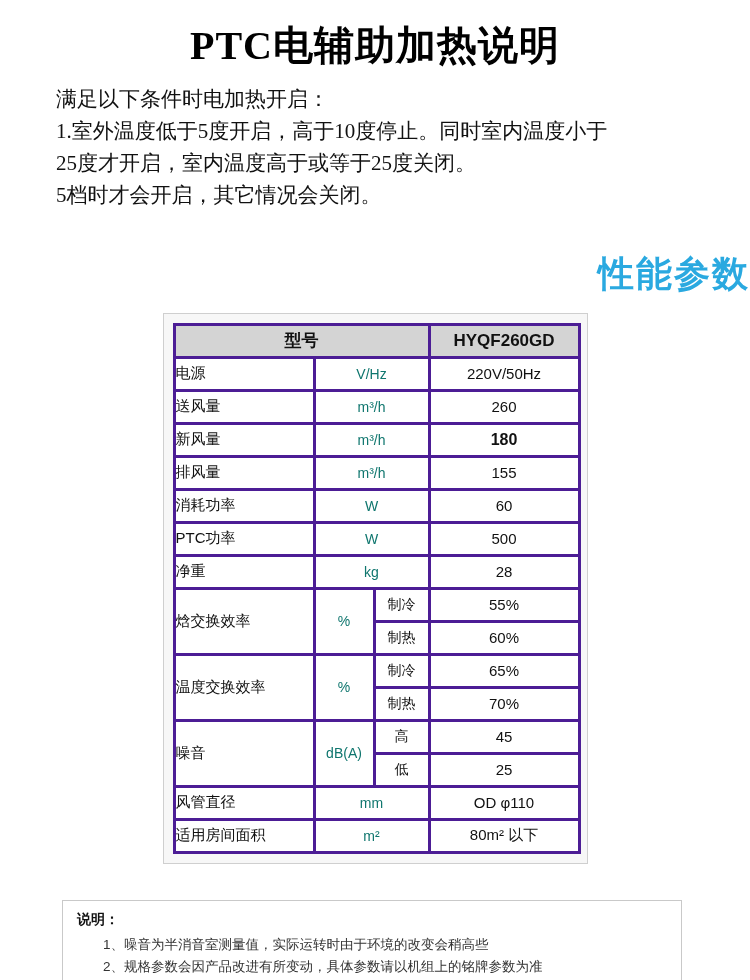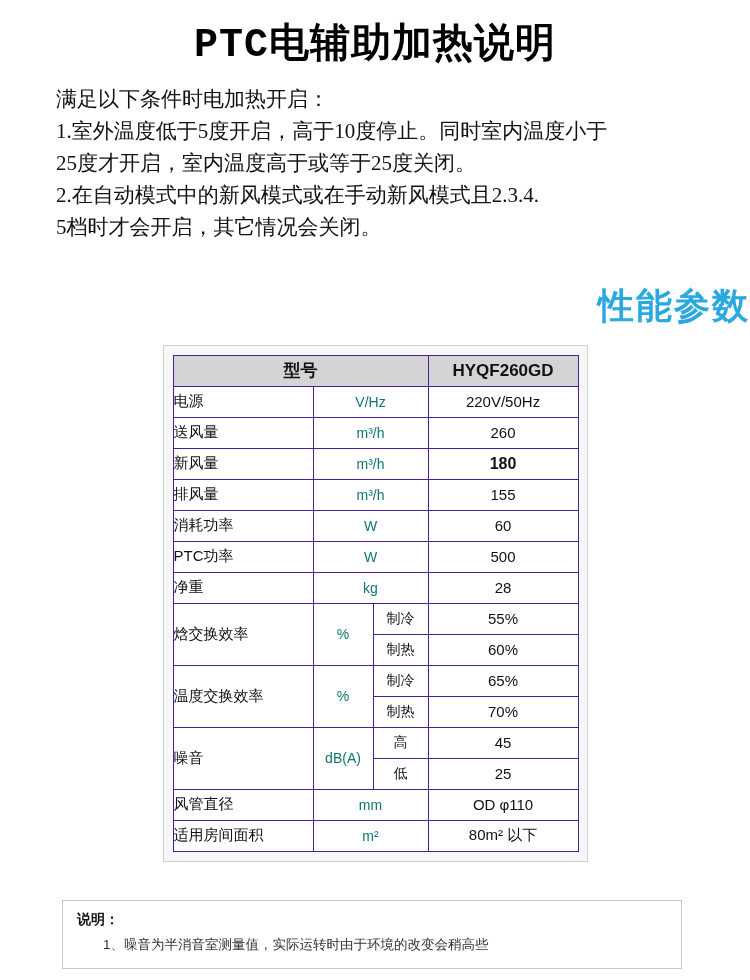--- a/index.html
+++ b/index.html
@@ -18,21 +18,21 @@
 
   .page {
     width: 750px;
     height: 980px;
     position: relative;
     box-sizing: border-box;
   }
 
   .main-title {
     text-align: center;
-    font-family: Liberation Mono, monospace;
+    font-family: Liberation Serif, serif;
     font-size: 40px;
     font-weight: 700;
     letter-spacing: 1px;
     color: #000;
     margin: 22px 0 14px 0;
     line-height: 1.2;
   }
 
   .intro {
     margin: 0 54px 0 56px;
@@ -67,21 +67,21 @@
   }
 
   table.spec {
     border-collapse: collapse;
     width: 405px;
     background: #fff;
     font-size: 15px;
     table-layout: fixed;
   }
   table.spec td, table.spec th {
-    border: 1px solid #4c1d95;
+    border: 3px solid #4c1d95;
     padding: 0;
     height: 30px;
     vertical-align: middle;
   }
   .c-name {
     padding-left: 7px;
     text-align: left;
     font-size: 15px;
     color: #111;
   }
@@ -139,21 +139,20 @@
 <body>
 
 <div class="page">
 
   <h1 class="main-title">PTC电辅助加热说明</h1>
 
   <div class="intro">
     <p>满足以下条件时电加热开启：</p>
     <p>1.室外温度低于5度开启，高于10度停止。同时室内温度小于</p>
     <p>25度才开启，室内温度高于或等于25度关闭。</p>
-    <p>2.在自动模式中的新风模式或在手动新风模式且2.3.4.</p>
     <p>5档时才会开启，其它情况会关闭。</p>
   </div>
 
   <h2 class="section-title">性能参数</h2>
 
   <div class="table-wrap">
     <table class="spec">
       <colgroup>
         <col style="width:140px">
         <col style="width:60px">
@@ -245,15 +244,16 @@
           <td class="c-unit" colspan="2">m²</td>
           <td class="c-val">80m² 以下</td>
         </tr>
       </tbody>
     </table>
   </div>
 
   <div class="note-box">
     <div class="note-title">说明：</div>
     <div class="note-line">1、噪音为半消音室测量值，实际运转时由于环境的改变会稍高些</div>
+    <div class="note-line">2、规格参数会因产品改进有所变动，具体参数请以机组上的铭牌参数为准</div>
   </div>
 
 </div>
 
 </body></html>

